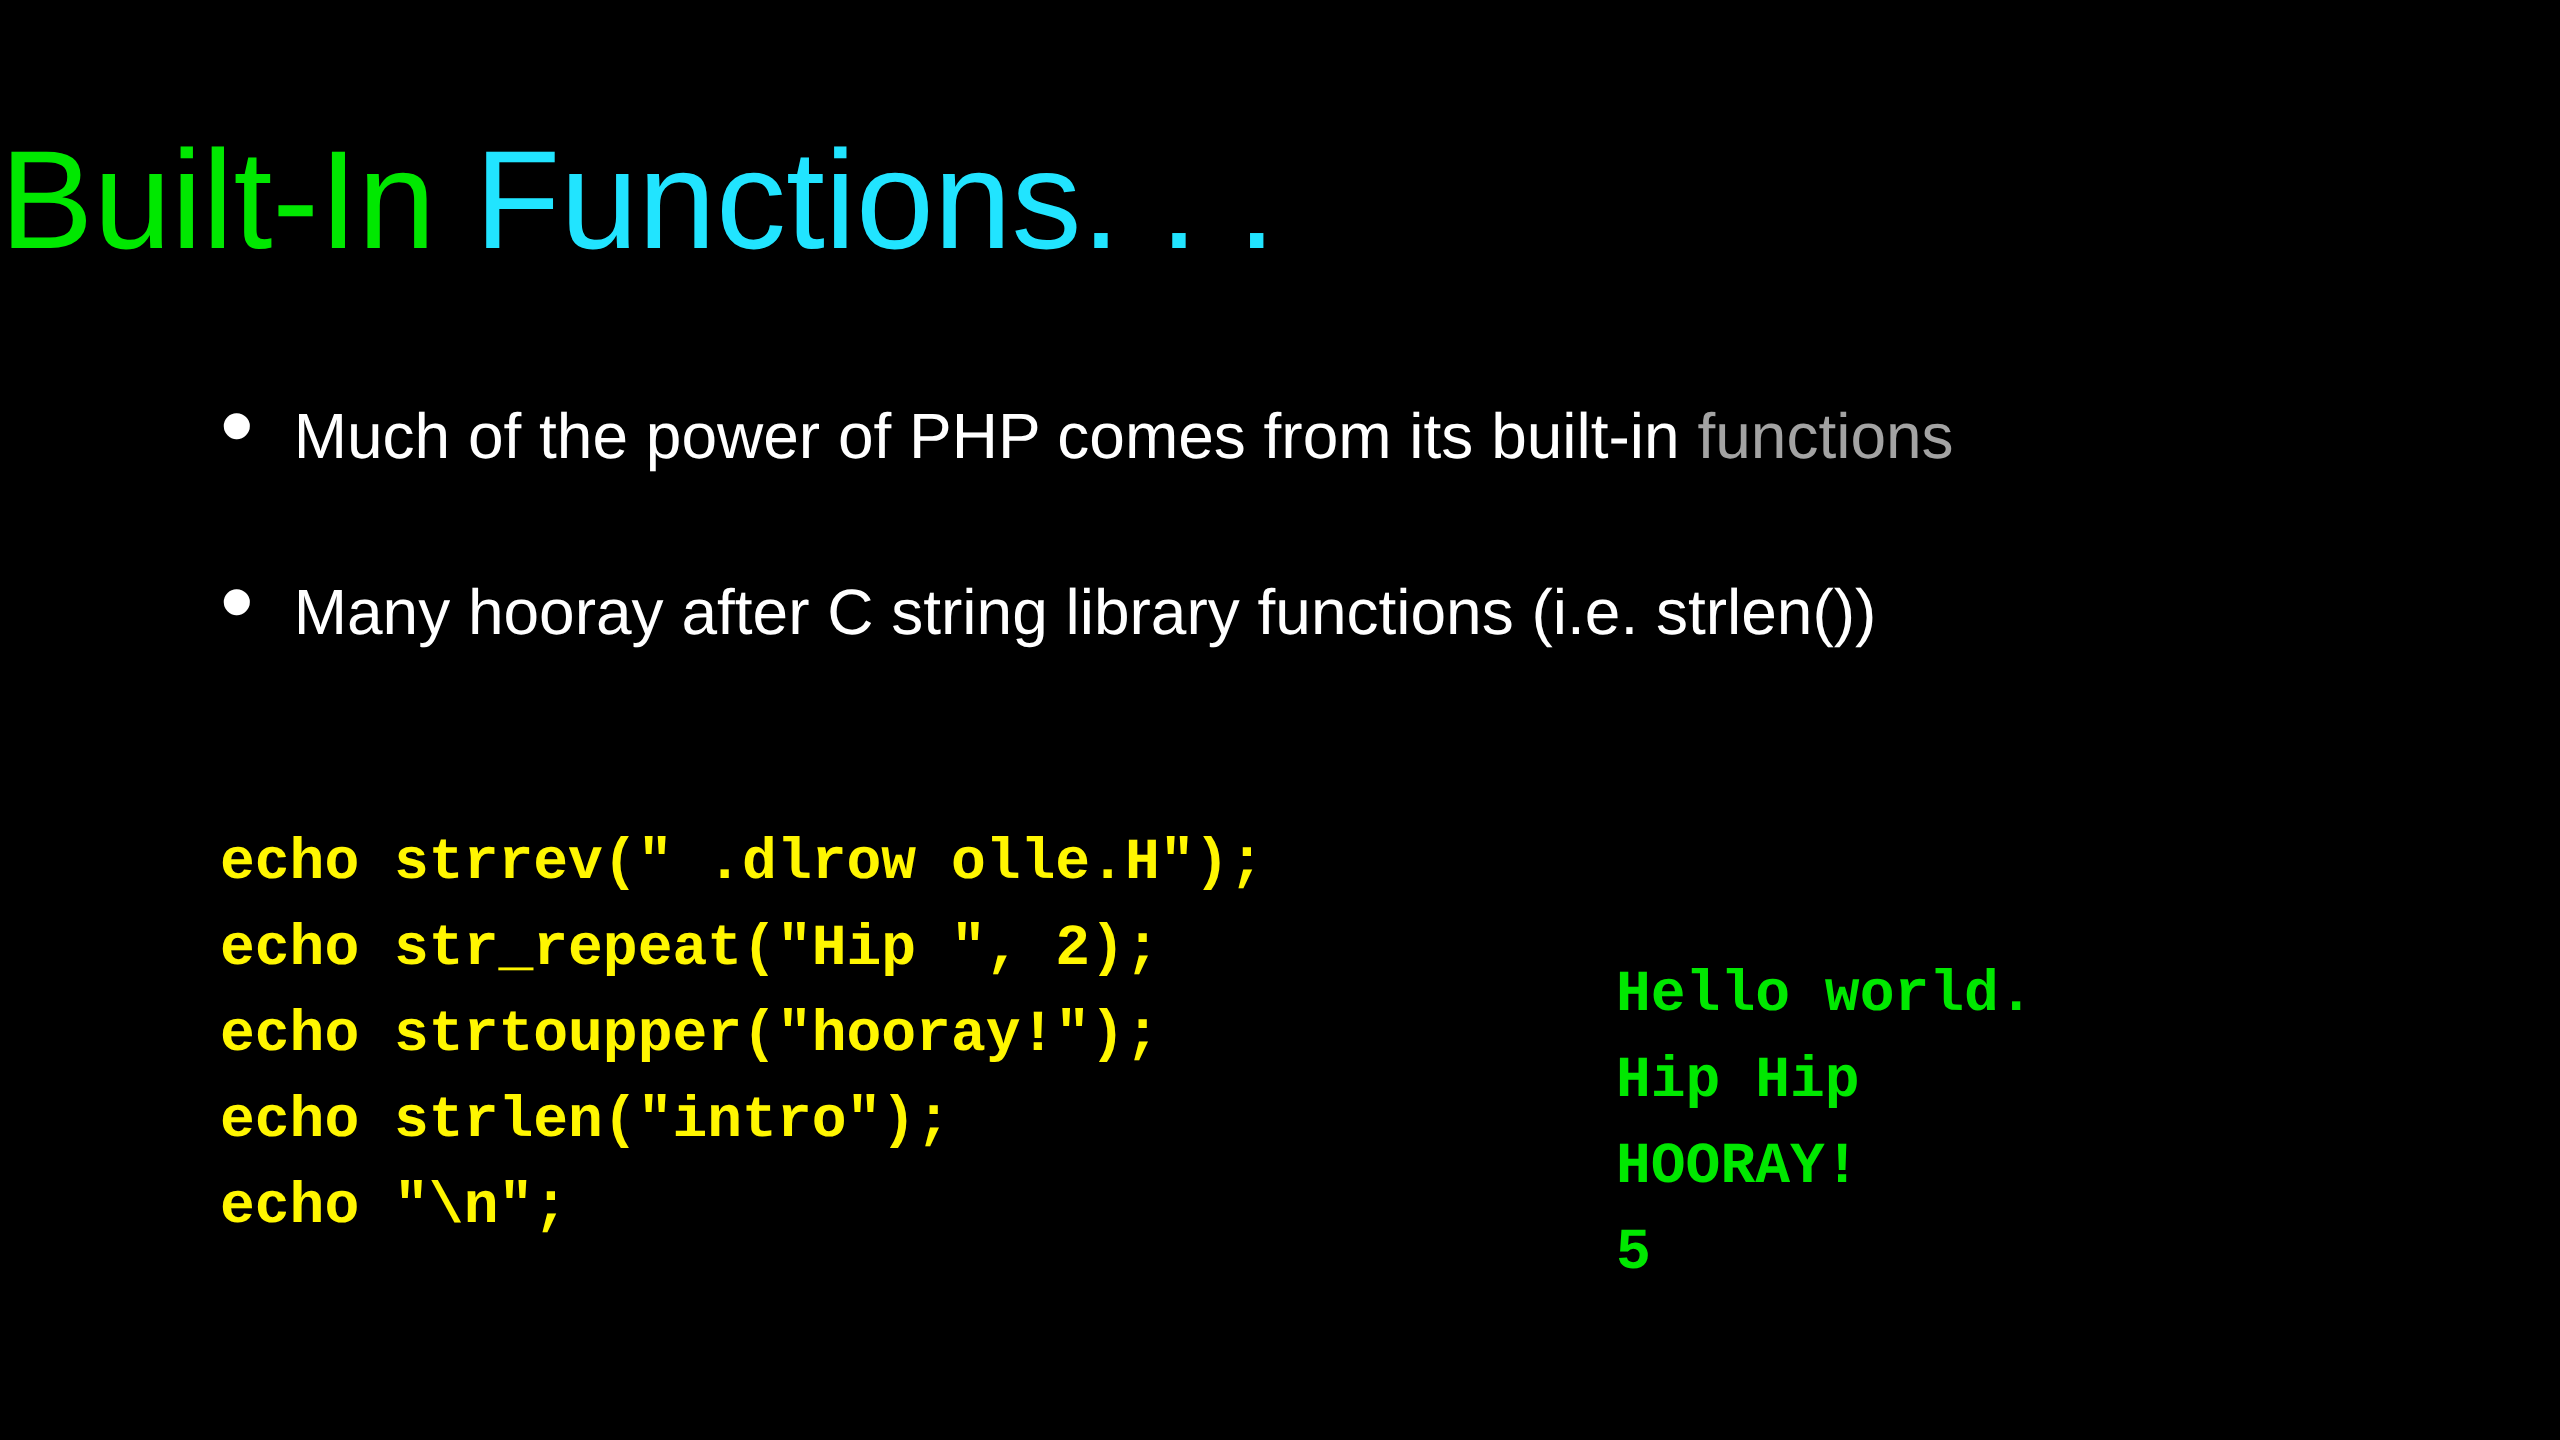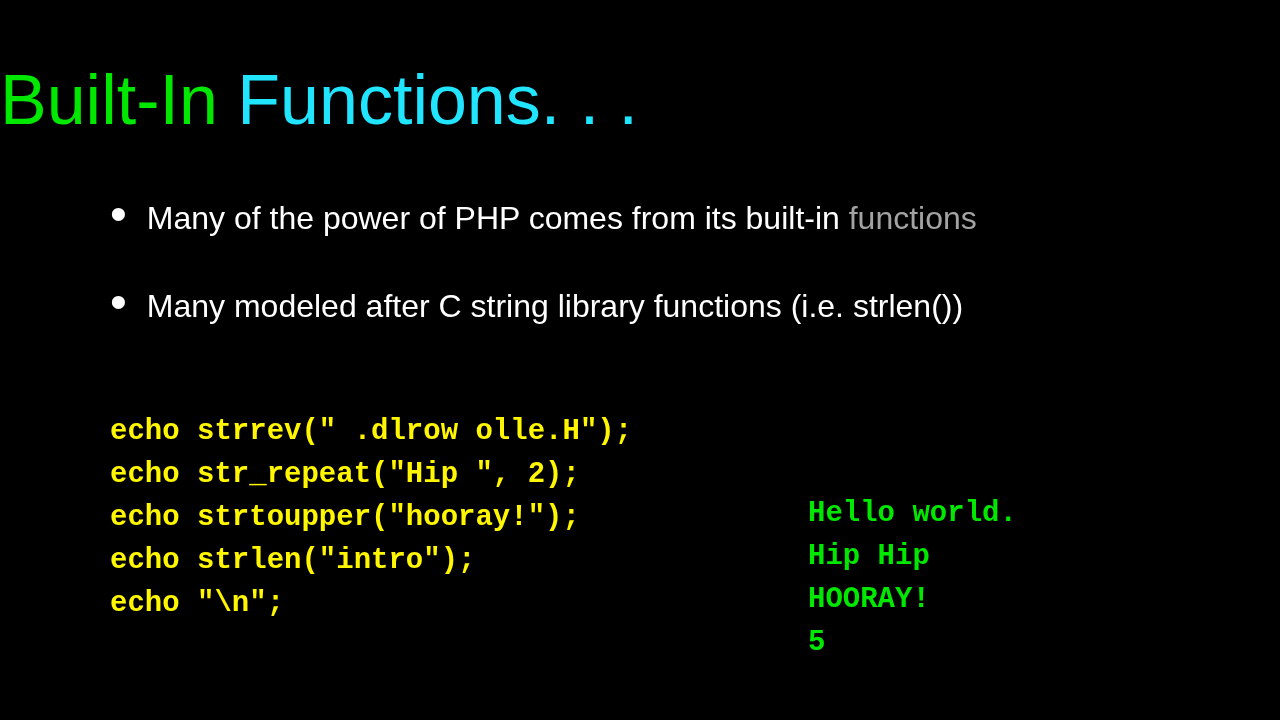--- a/index.html
+++ b/index.html
@@ -57,21 +57,21 @@
     left: 110px;
     font-family: "Courier New", Courier, monospace;
     font-weight: bold;
     font-size: 29px;
     line-height: 43px;
     color: #fff600;
     white-space: pre;
   }
   .output-block {
     position: absolute;
-    top: 492px;
+    top: 476px;
     left: 808px;
     font-family: "Courier New", Courier, monospace;
     font-weight: bold;
     font-size: 29px;
     line-height: 43px;
     color: #00e800;
     white-space: pre;
   }
 </style>
 </head>
@@ -80,26 +80,26 @@
 <div class="slide">
 
   <div class="title">
     <span class="t1">Built-In</span><span class="t2"> Functions. . .</span>
   </div>
 
   <ul class="bullets" style="list-style:none;padding:0;margin:0;">
     <li class="bullet">
       <span class="dot">•</span>
       <span class="txt">
-        <span>Many of the power of PHP comes from its built-in </span><span class="link">functions</span>
+        <span>Much of the power of PHP comes from its built-in </span><span class="link">functions</span>
       </span>
     </li>
     <li class="bullet">
       <span class="dot">•</span>
-      <span class="txt">Many modeled after C string library functions (i.e. strlen())</span>
+      <span class="txt">Many hooray after C string library functions (i.e. strlen())</span>
     </li>
   </ul>
 
   <div class="code-block"><span>echo strrev(" .dlrow olle.H");</span>
 <span>echo str_repeat("Hip ", 2);</span>
 <span>echo strtoupper("hooray!");</span>
 <span>echo strlen("intro");</span>
 <span>echo "\n";</span></div>
 
   <div class="output-block"><span>Hello world.</span>

